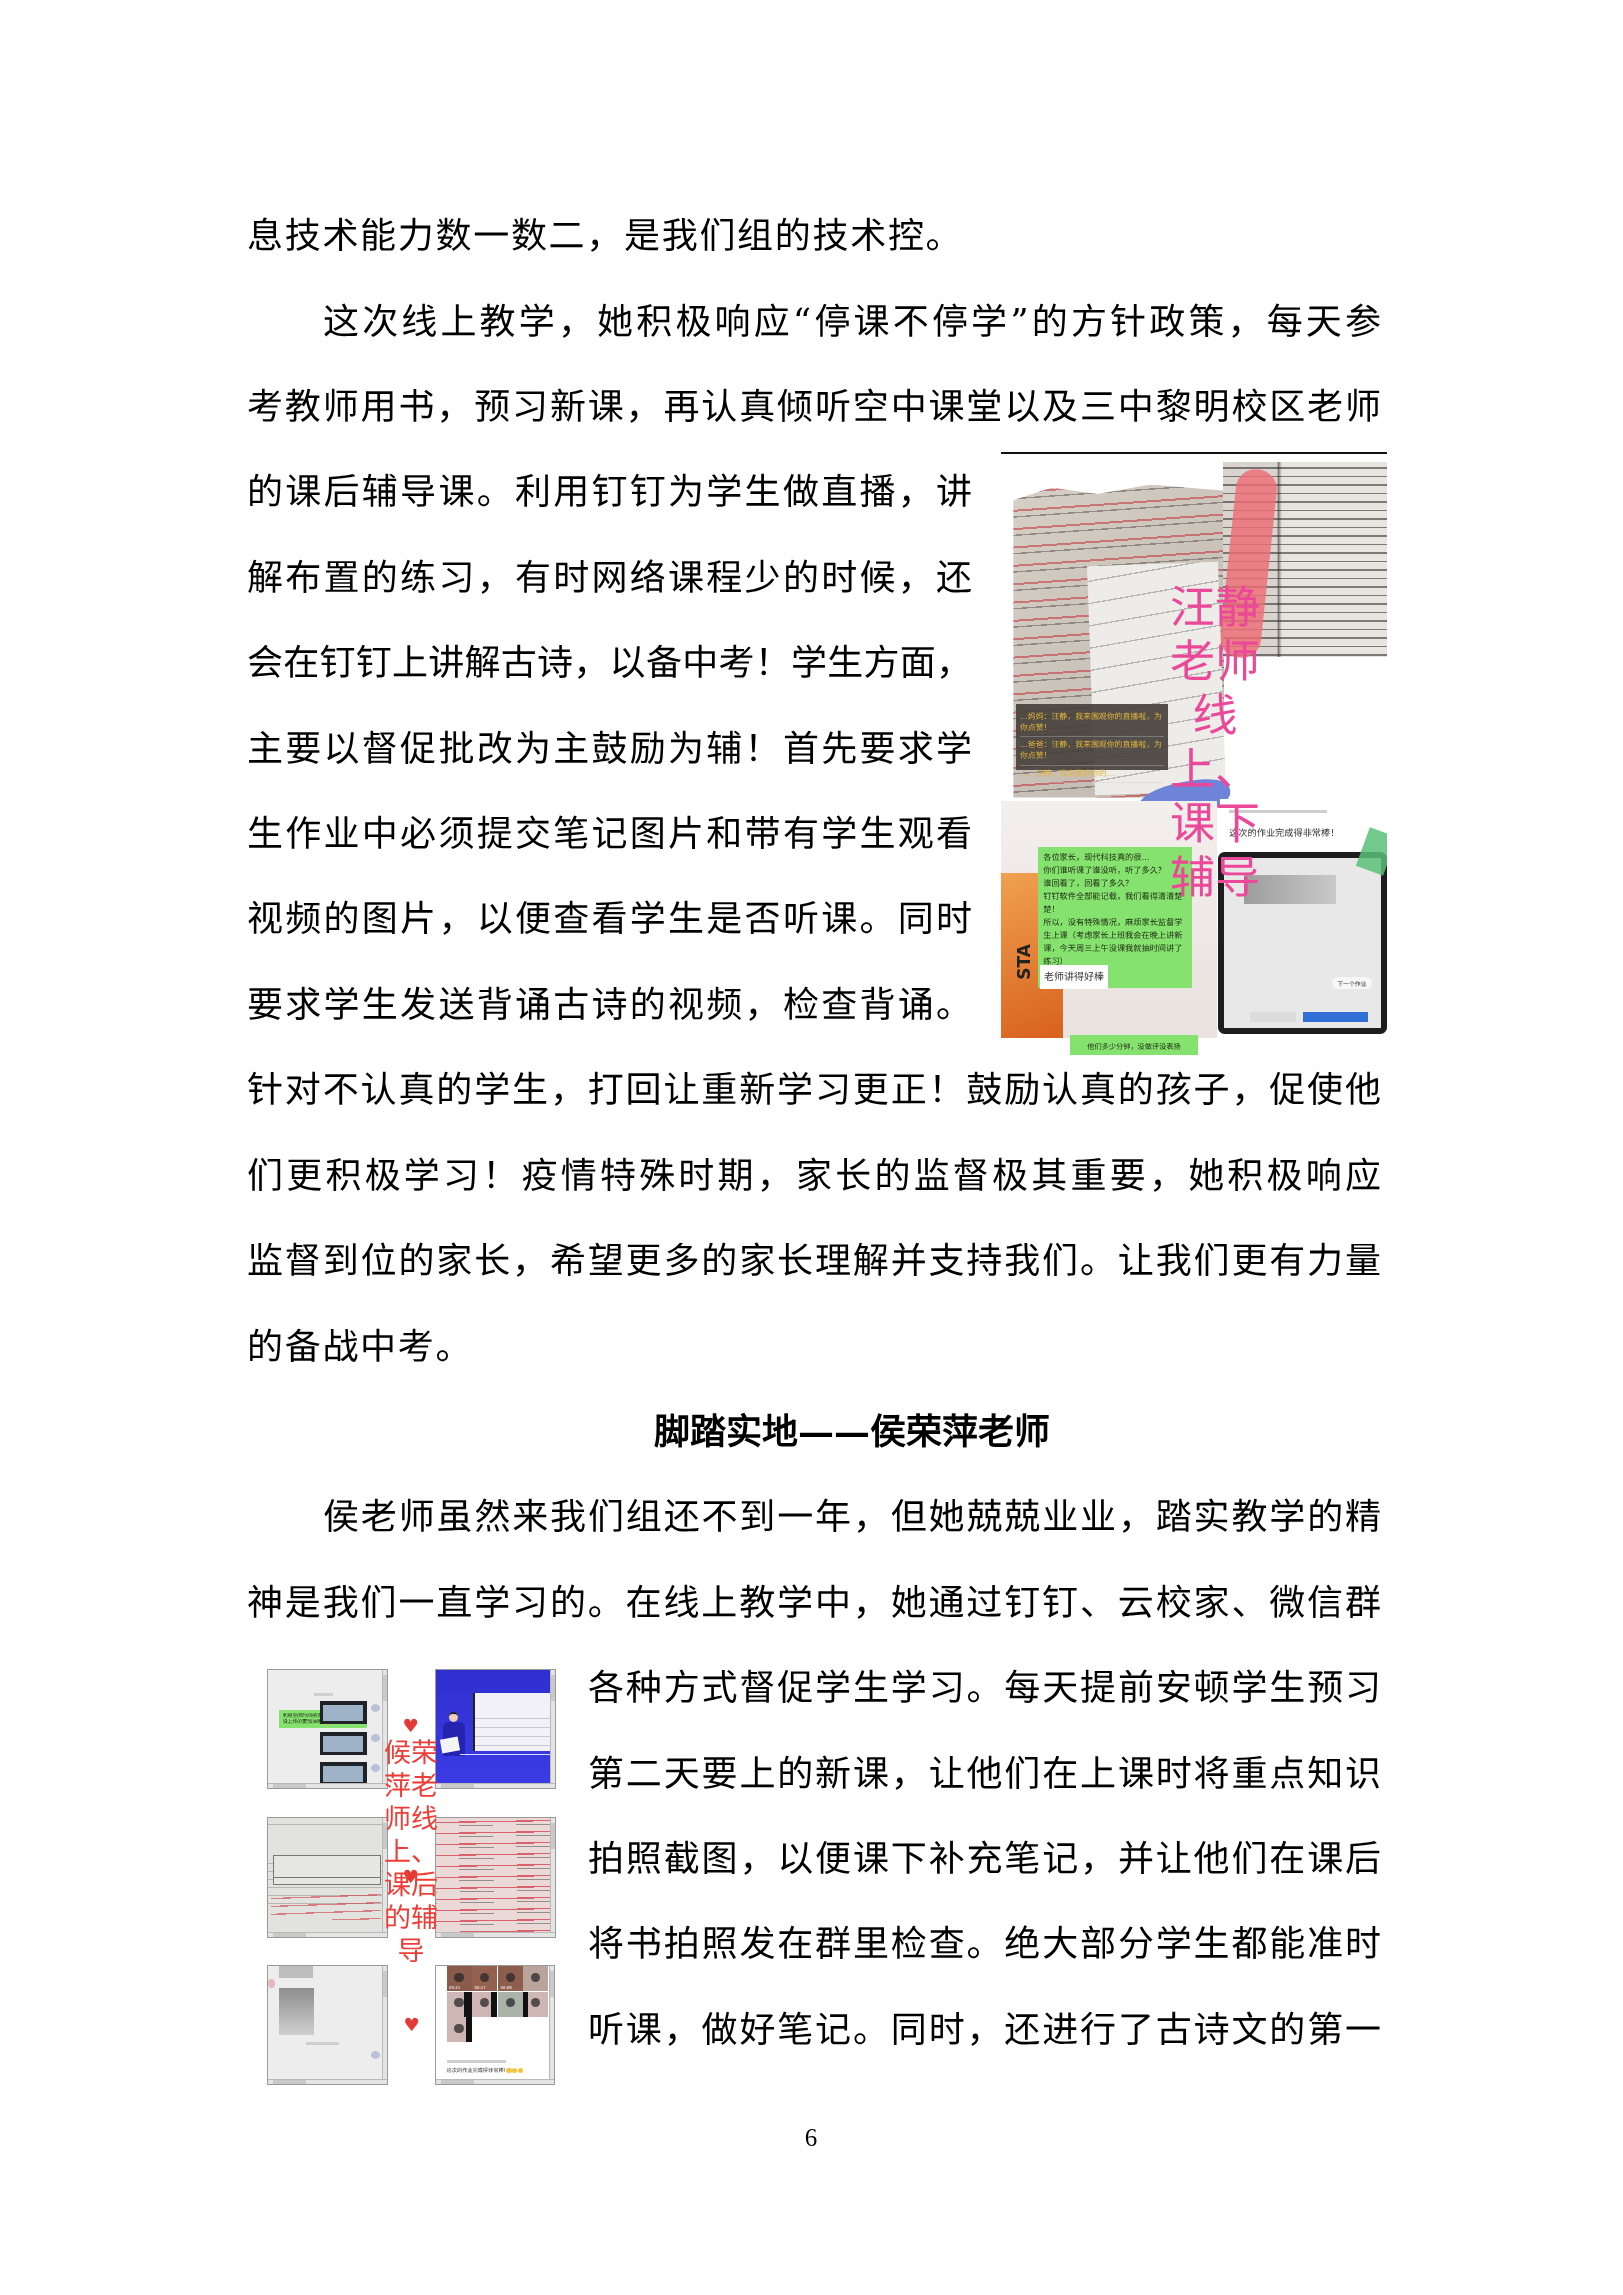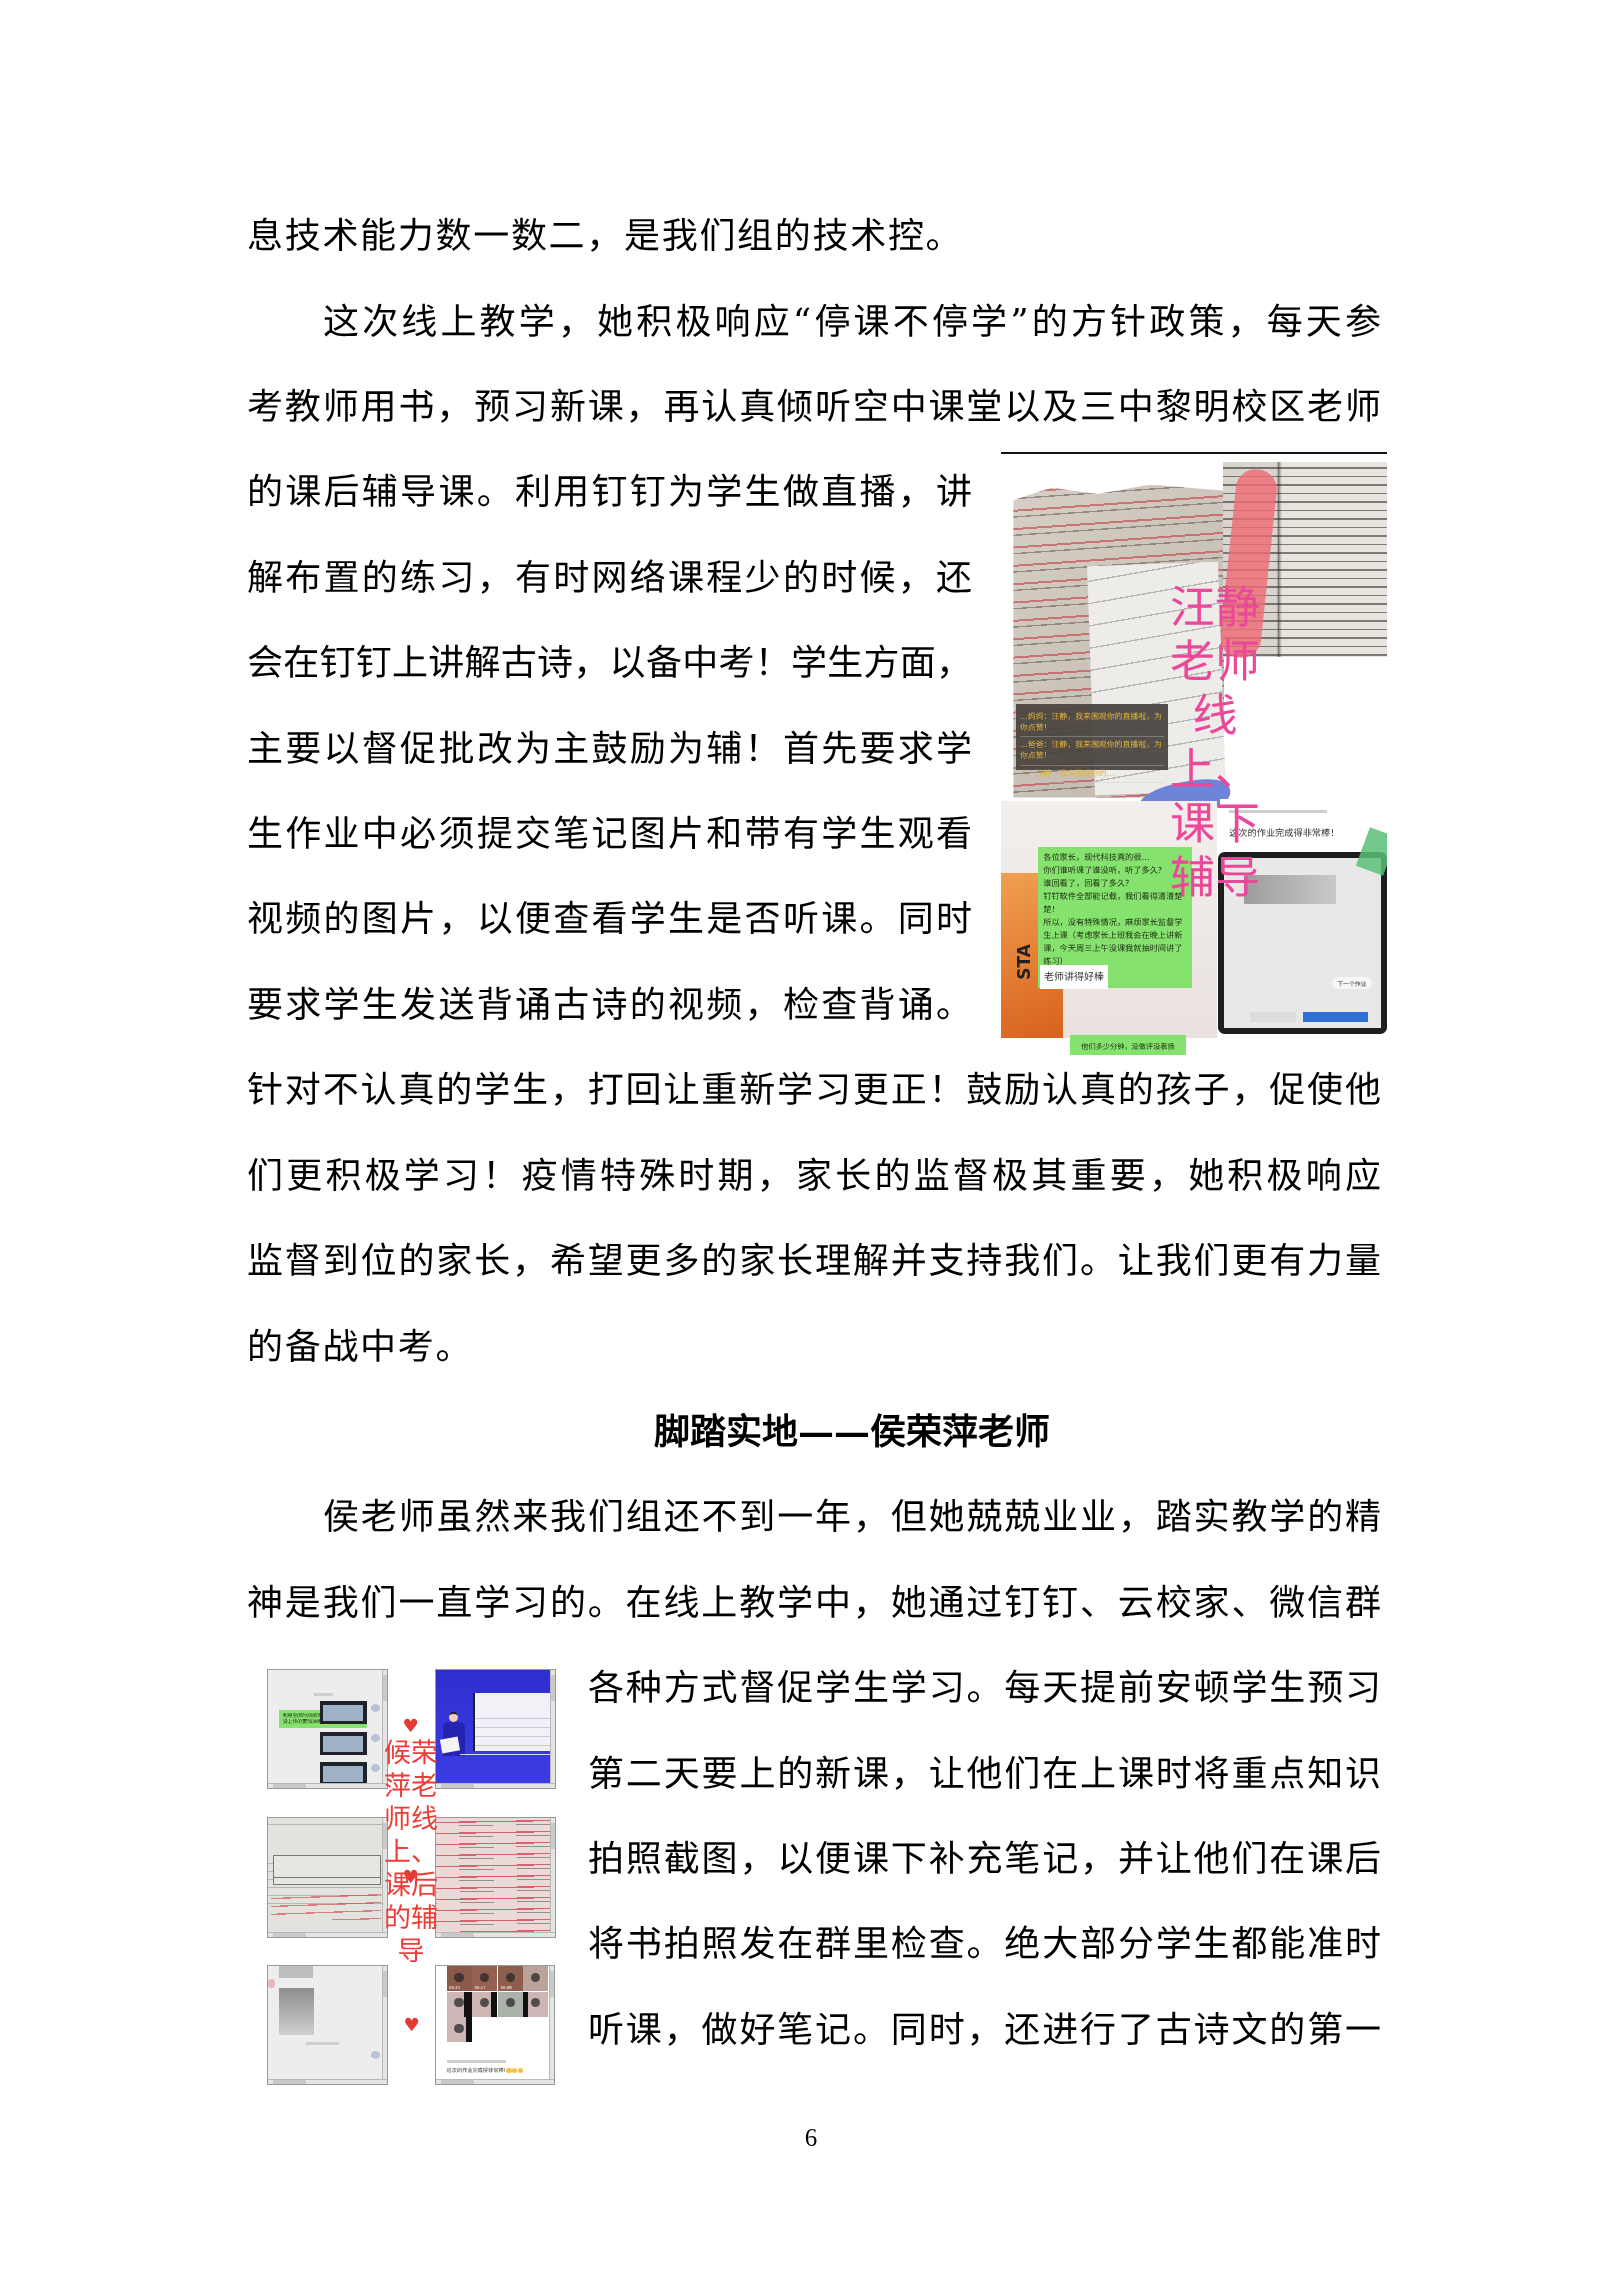--- a/index.html
+++ b/index.html
@@ -50,21 +50,21 @@
   .f1-card .th { position:absolute; width:41px; height:43px; }
   .f1-blue { left:137px; top:325px; width:93px; height:35px; background:#6d84d8; border-radius:50% 40%; transform:rotate(-10deg); }
   .f1-chat { left:0; top:344px; width:216px; height:237px; background:linear-gradient(#f3efed,#e9e2df); }
   .f1-bottle { left:0; top:72px; width:62px; height:165px; background:linear-gradient(160deg,#f0a050,#d8611e); }
   .f1-bottle .lbl { left:5.2px; top:79px; font-size:17px; font-weight:bold; color:#222; transform:rotate(-90deg);
     font-family:"DejaVu Sans",sans-serif; }
   .gb { background:#86e26f; color:#1d2a12; font-family:"DejaVu Sans",sans-serif;margin-top:40px; }
   .f1-b1 { left:37px; top:5.9px; width:154px; height:141px; padding:3.9px 5.2px; font-size:8.2px; line-height:13px; }
   .f1-b2 { left:39px; top:164px; width:68px; height:24px; background:#fff; color:#333; font-size:10px; line-height:24px;
     text-align:center; font-family:"DejaVu Sans",sans-serif; }
-  .f1-b3 { left:69px; top:194px; width:116px; height:24px; font-size:7.2px; line-height:24px; text-align:center; }
+  .f1-b3 { left:69px; top:194px; width:128px; height:24px; font-size:7.2px; line-height:24px; text-align:center; }
   .f1-b4 { left:69px; top:223px; width:124px; height:13.7px; }
   .f1-praise { left:219px; top:342px; width:168px; height:58px; background:#fff; }
   .f1-praise .meta { left:9.2px; top:10.5px; width:98px; height:3.9px; background:#cfcfcf; }
   .f1-praise .msg { left:9.2px; top:26px; font-size:9.2px; color:#333; font-family:"DejaVu Sans",sans-serif; }
   .f1-tablet { left:217px; top:395px; width:169px; height:182px; border:6.5px solid #1e1e1e; border-radius:6.5px; background:#e8e8e8; }
   .f1-tablet .img { left:19.6px; top:17px; width:92px; height:29px; background:linear-gradient(90deg,#9c9c9c,#c9c9c9); }
   .f1-tablet .next { right:9.2px; bottom:39px; padding:1.3px 5.2px; border-radius:6.5px; background:#f7f7f7; font-size:5.9px; color:#333;
     font-family:"DejaVu Sans",sans-serif; }
   .f1-tablet .btnl { left:26px; bottom:6.5px; width:46px; height:9.2px; background:#dcdcdc; }
   .f1-tablet .btnr { right:13px; bottom:6.5px; width:65px; height:9.2px; background:#2f6fd6; }

